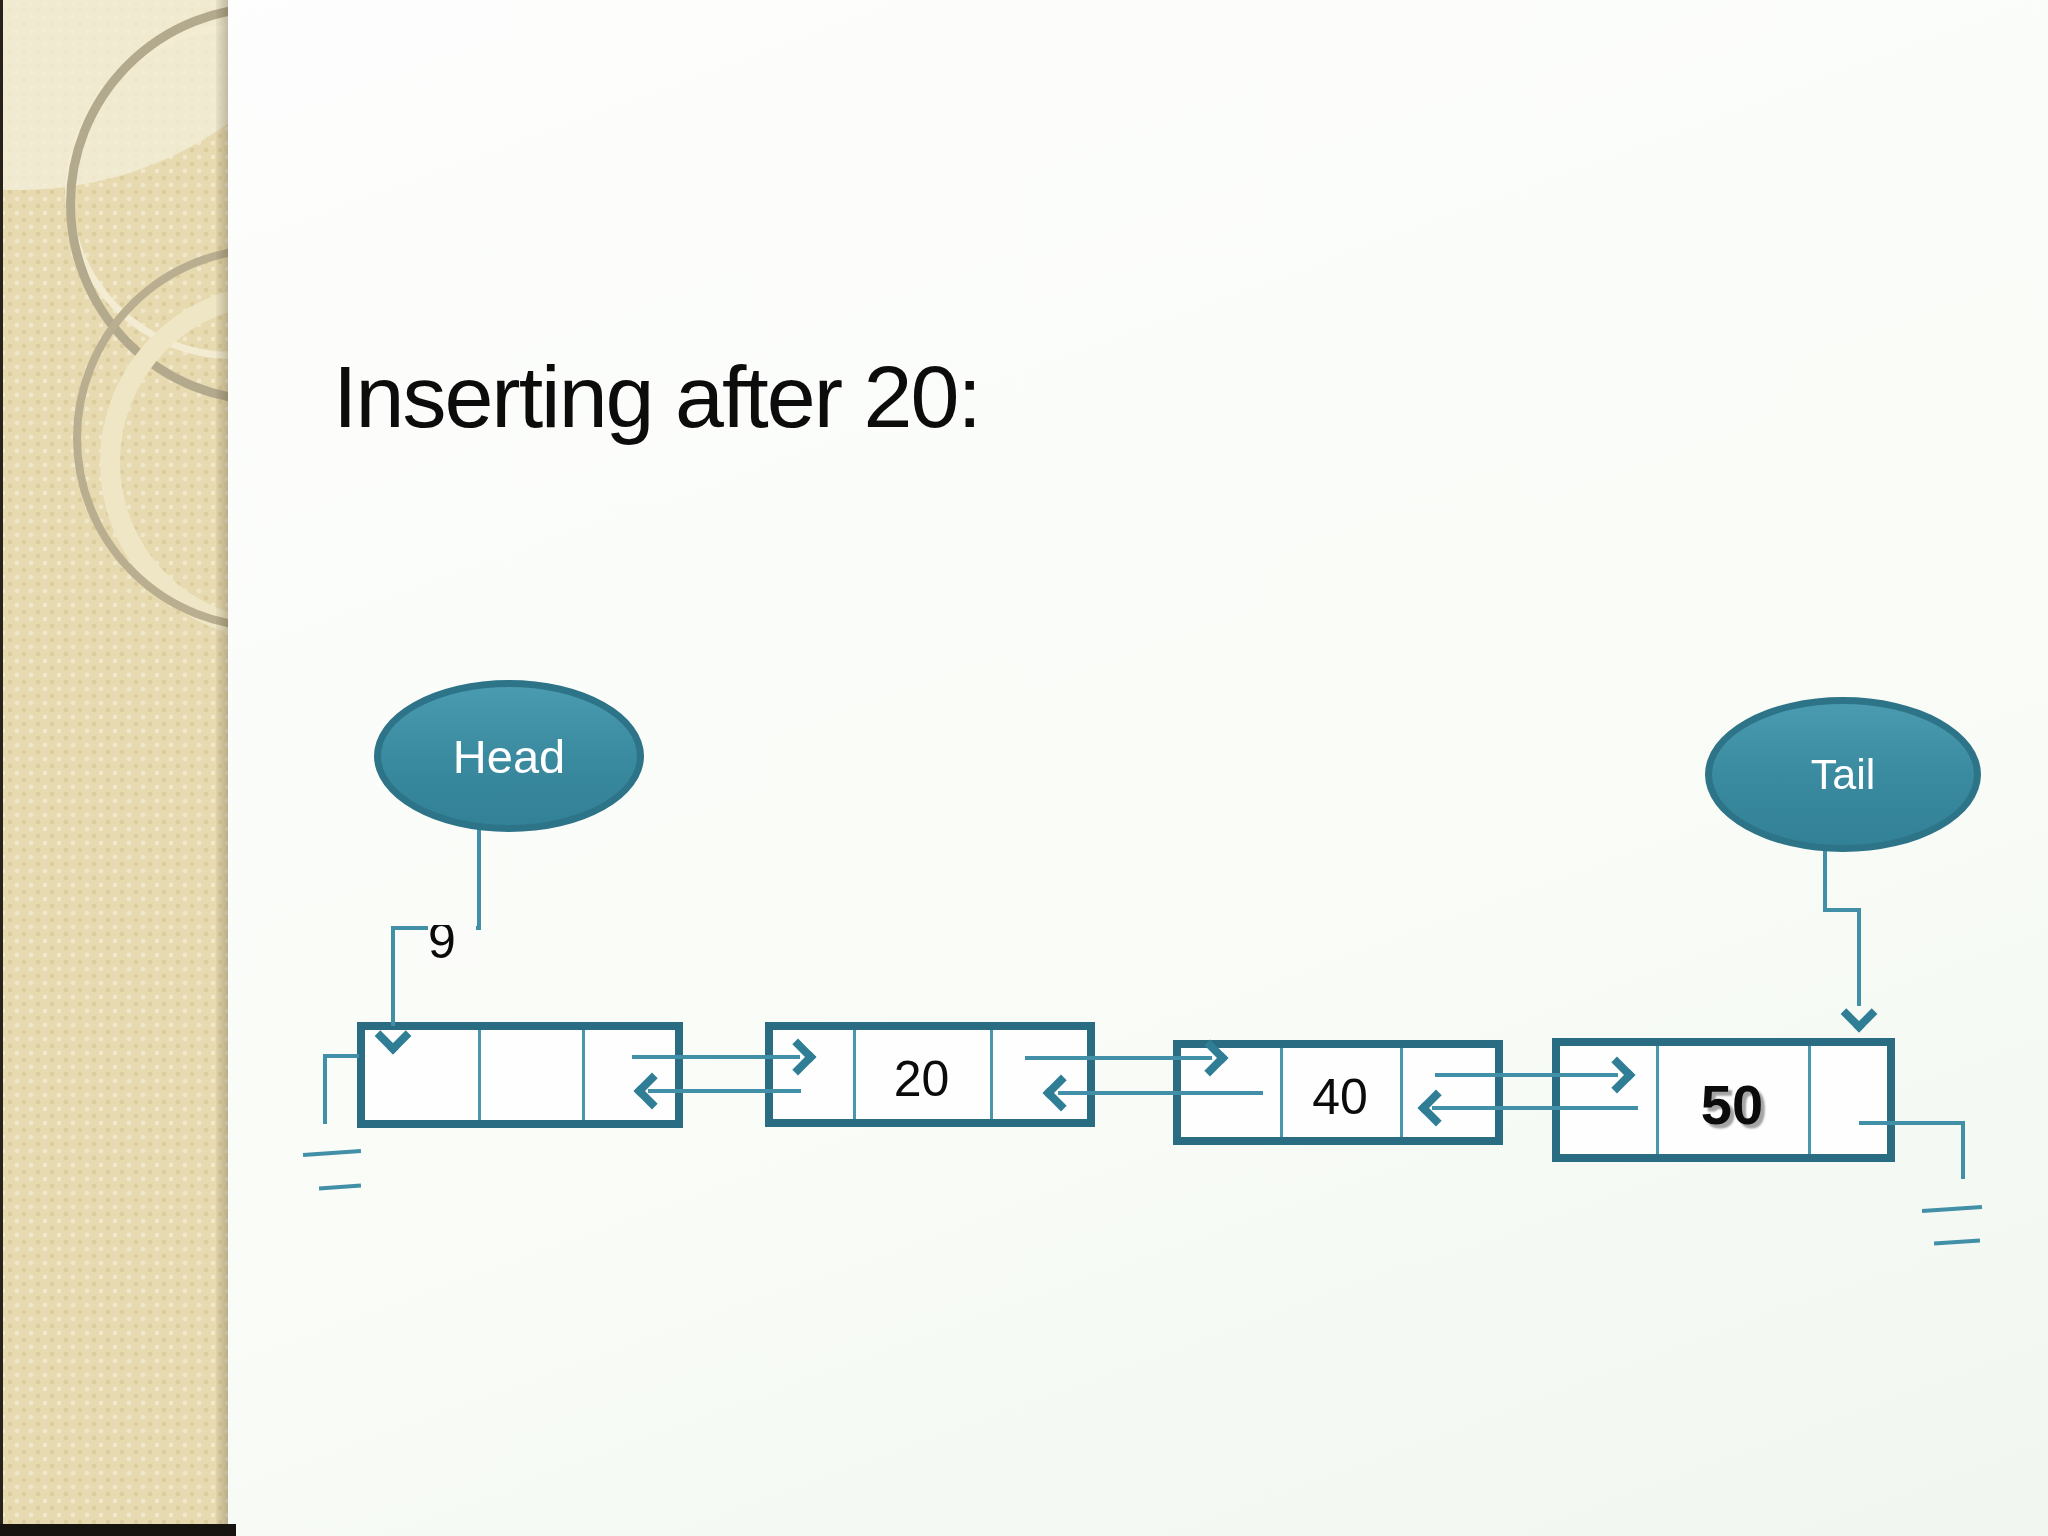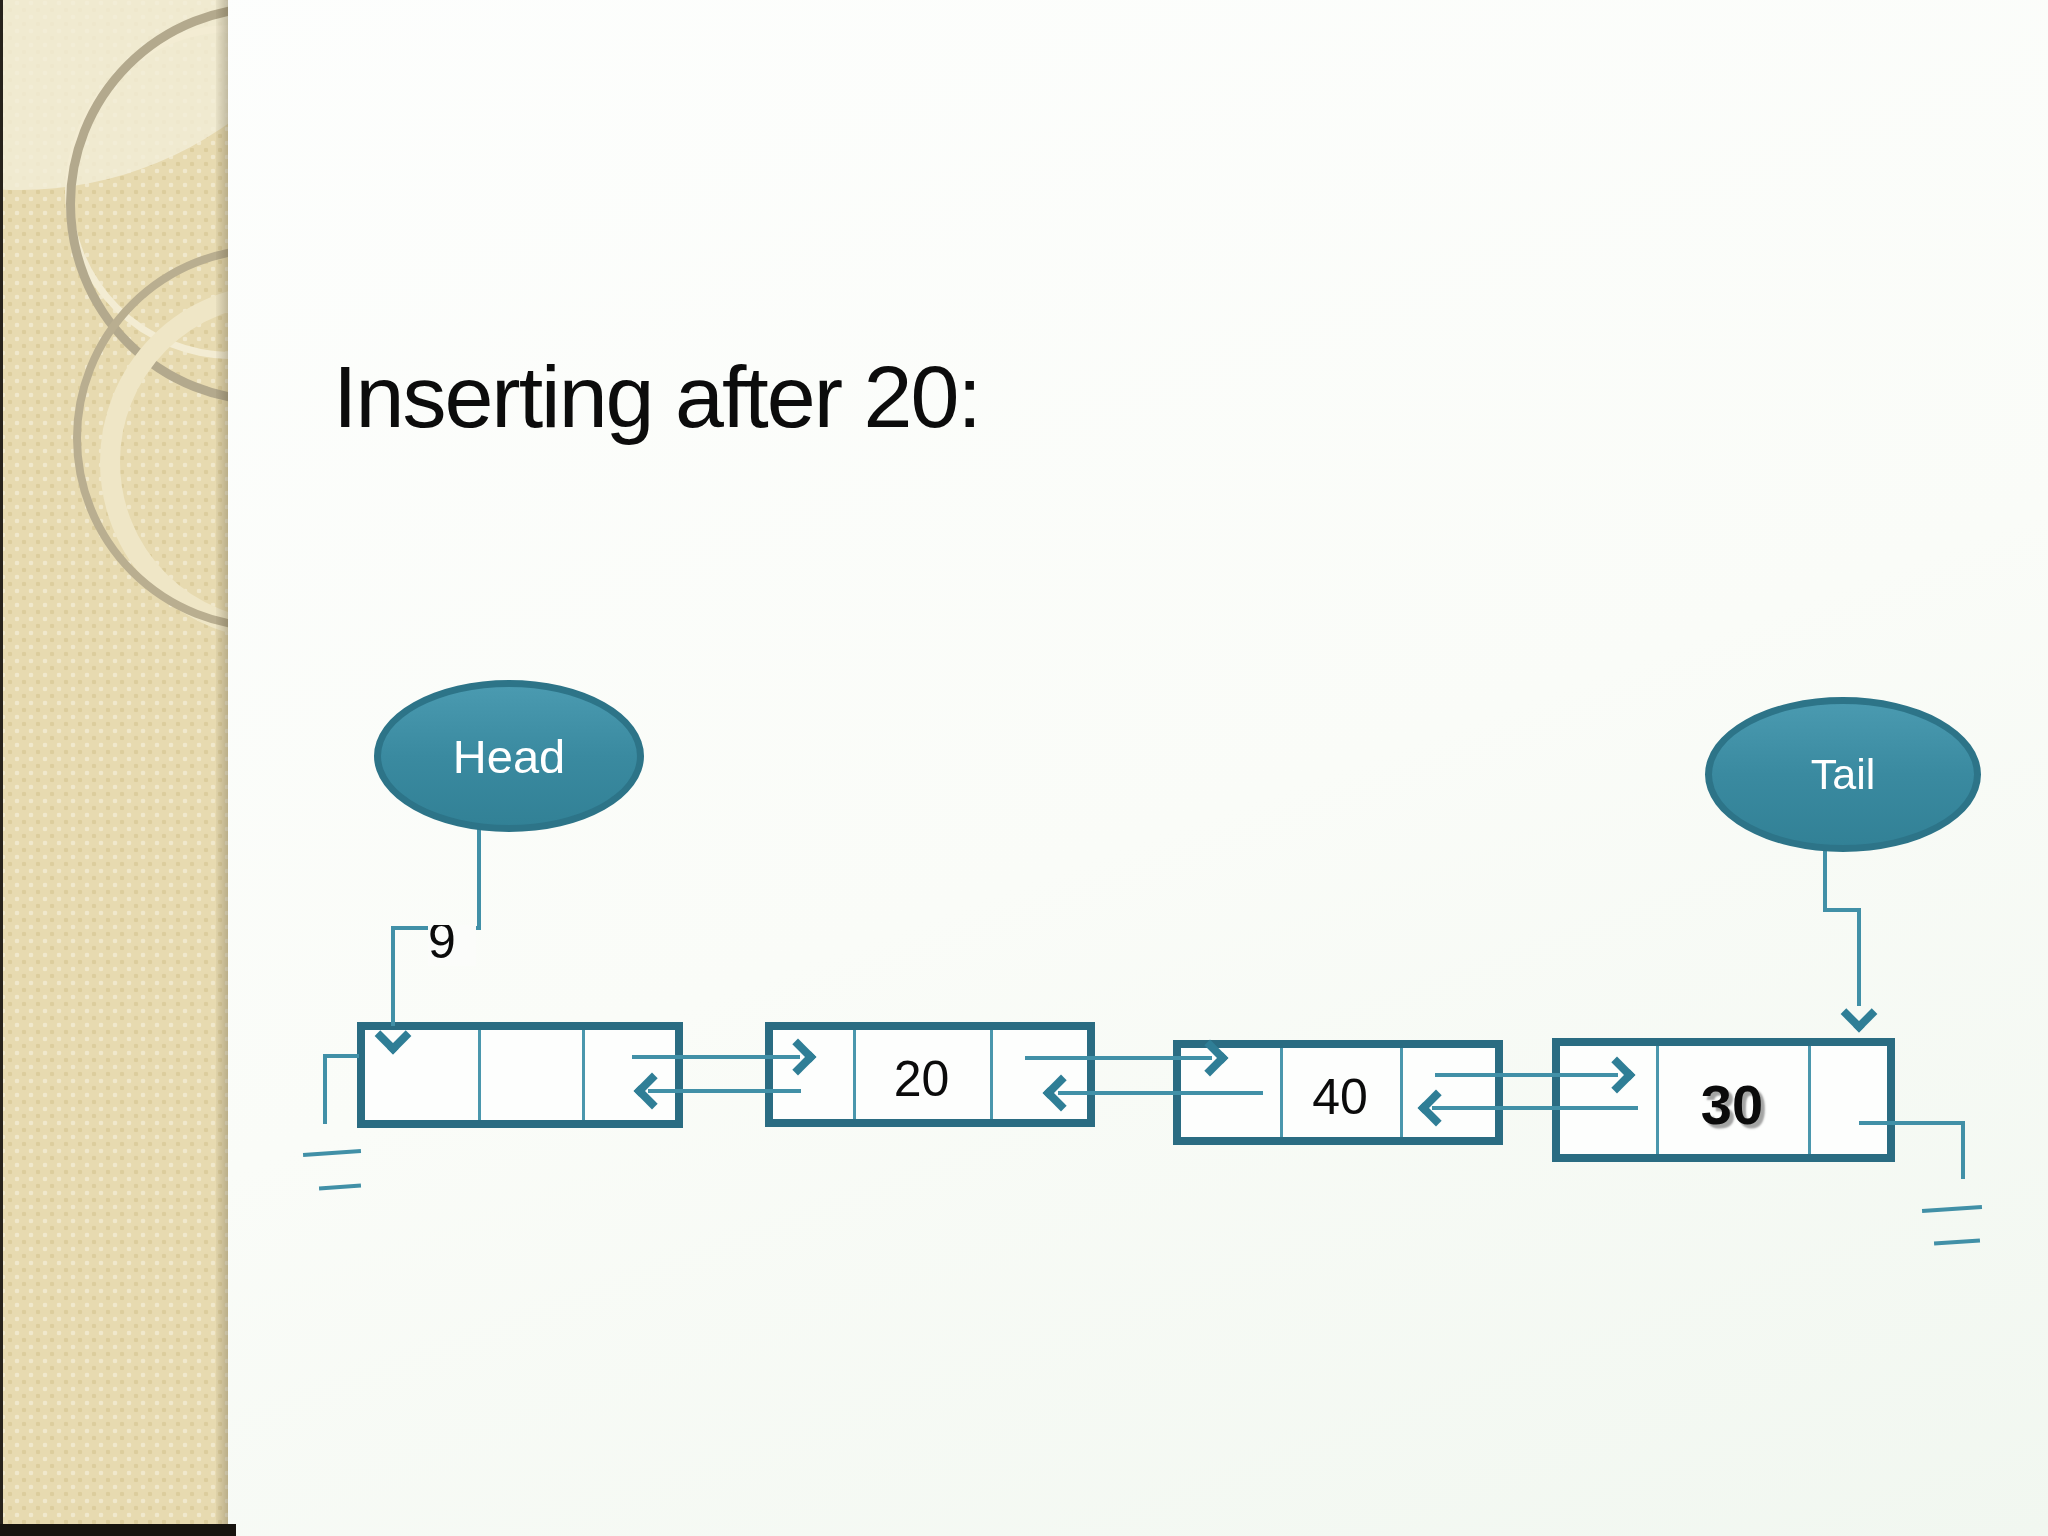--- a/index.html
+++ b/index.html
@@ -94,21 +94,21 @@
 
 <div class="node" style="left:1173px;top:1040px;width:330px;height:105px;padding-left:16px;">
   <div class="divider" style="left:99px;"></div>
   <div class="divider" style="left:219px;"></div>
   <div class="cell-value" style="left:99px;width:120px;">40</div>
 </div>
 
 <div class="node" style="left:1552px;top:1038px;width:343px;height:124px;">
   <div class="divider" style="left:96px;"></div>
   <div class="divider" style="left:248px;"></div>
-  <div class="cell-value emph" style="left:96px;width:152px;">30</div>
+  <div class="cell-value emph" style="left:96px;width:152px;">50</div>
 </div>
 
 <div class="ln" style="left:477px;top:818px;width:4px;height:112px;"></div>
 <div class="ln" style="left:391px;top:926px;width:90px;height:4px;"></div>
 <div class="ln" style="left:391px;top:926px;width:4px;height:100px;"></div>
 <span class="chv chv-d" style="left:380px;top:1023px;"></span>
 
 <div class="insert-label">
   <span>9</span>
 </div>

